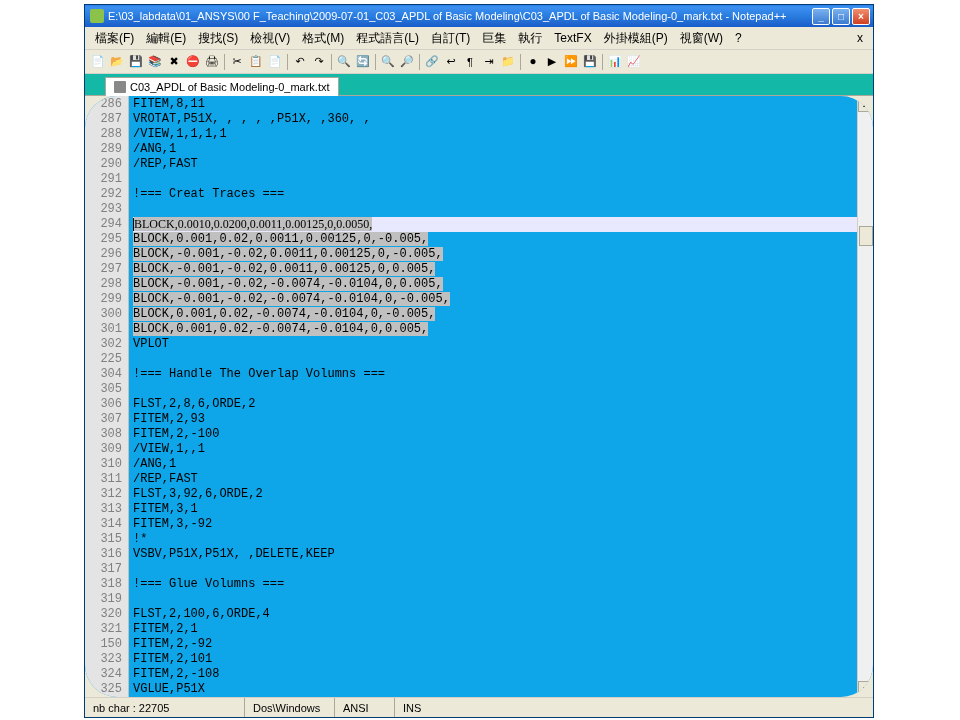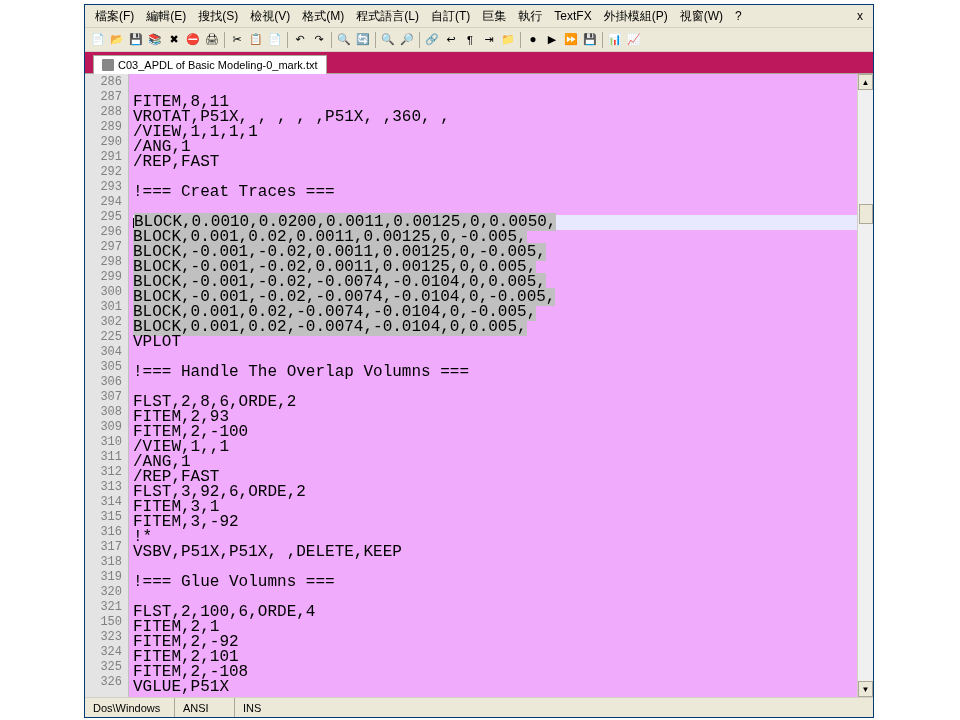--- a/index.html
+++ b/index.html
@@ -11,42 +11,51 @@
 .titlebar .btns { display: flex; gap: 2px; margin-right: 3px; }
 .titlebar .btn { width: 18px; height: 17px; border: 1px solid #fff; border-radius: 2px; display: flex; align-items: center; justify-content: center; font-family: Arial; font-size: 10px; font-weight: bold; color: #fff; }
 .titlebar .btn.min, .titlebar .btn.max { background: linear-gradient(to bottom, #7ab3f0, #3b7ad0); }
 .titlebar .btn.close { background: linear-gradient(to bottom, #f09070, #d04020); }
 .menubar { height: 23px; background: #ece9d8; display: flex; align-items: center; padding: 0 4px; border-bottom: 1px solid #d4d0c8; font-size: 12px; }
 .menubar .menu { padding: 2px 6px; cursor: default; }
 .menubar .closex { margin-left: auto; padding: 0 6px; font-family: Arial; }
 .toolbar { height: 24px; background: #ece9d8; border-bottom: 1px solid #d4d0c8; display: flex; align-items: center; padding: 0 4px; gap: 1px; }
 .toolbar .tbtn { width: 18px; height: 18px; display: flex; align-items: center; justify-content: center; font-size: 11px; cursor: default; border: 1px solid transparent; }
 .toolbar .sep { width: 1px; height: 16px; background: #aca899; margin: 0 2px; }
-.tabbar { height: 22px; background: #be185d; display: flex; align-items: flex-end; padding-left: 8px; border-bottom: 1px solid #aca899; }
+.tabbar { height: 22px; background: #14b8a6; display: flex; align-items: flex-end; padding-left: 20px; border-bottom: 1px solid #aca899; }
 .tab { background: #fff; border: 1px solid #aca899; border-bottom: none; padding: 3px 8px; font-size: 11px; display: flex; align-items: center; gap: 4px; position: relative; top: 1px; }
 .tab .ticon { width: 12px; height: 12px; background: #888; border-radius: 1px; }
-.editor { flex: 1; background: #f0abfc; display: flex; overflow: hidden; position: relative; }
+.editor { flex: 1; background: #0ea5e9; display: flex; overflow: hidden; position: relative; border-radius: 32px; }
 .gutter { width: 44px; background: #e4e4e4; border-right: 1px solid #c0c0c0; font-family: "Courier New", monospace; font-size: 12px; color: #808080; text-align: right; padding-right: 6px; line-height: 15px; padding-top: 1px; }
-.code { flex: 1; font-family: "Courier New", monospace; font-size: 16px; color: #000; line-height: 15px; padding-left: 4px; padding-top: 1px; white-space: pre; position: relative; margin-top: 20px; }
+.code { flex: 1; font-family: "Courier New", monospace; font-size: 12px; color: #000; line-height: 15px; padding-left: 4px; padding-top: 1px; white-space: pre; position: relative; }
 .code .line { height: 15px; }
-.code .line.curr { background: #e8e8ff; }
+.code .line.curr { background: #e8e8ff; font-family: Liberation Serif, serif; }
 .scrollbar { width: 16px; background: #f0f0f0; border-left: 1px solid #d4d0c8; position: relative; }
 .scrollbar .up, .scrollbar .down { height: 16px; background: #ece9d8; border: 1px solid #aca899; display: flex; align-items: center; justify-content: center; font-size: 8px; }
 .scrollbar .down { position: absolute; bottom: 0; width: 100%; }
 .scrollbar .thumb { position: absolute; top: 130px; left: 1px; width: 14px; height: 20px; background: #ece9d8; border: 1px solid #aca899; }
 .statusbar { height: 20px; background: #ece9d8; border-top: 1px solid #d4d0c8; display: flex; align-items: center; font-size: 11px; }
 .statusbar .panel { padding: 0 8px; border-right: 1px solid #aca899; height: 100%; display: flex; align-items: center; }
 .statusbar .panel.wide { flex: 1; }
 .caret { display: inline-block; width: 1px; height: 13px; background: #000; vertical-align: text-bottom; animation: blink 1s step-end infinite; }
 @keyframes blink { 50% { opacity: 0; } }
 </style>
 </head>
 <body>
 
 <div class="app">
+  <div class="titlebar">
+    <div class="icon"></div>
+    <div class="title">E:\03_labdata\01_ANSYS\00 F_Teaching\2009-07-01_C03_APDL of Basic Modeling\C03_APDL of Basic Modeling-0_mark.txt - Notepad++</div>
+    <div class="btns">
+      <div class="btn min">_</div>
+      <div class="btn max">□</div>
+      <div class="btn close">×</div>
+    </div>
+  </div>
 
   <div class="menubar">
     <span class="menu">檔案(F)</span>
     <span class="menu">編輯(E)</span>
     <span class="menu">搜找(S)</span>
     <span class="menu">檢視(V)</span>
     <span class="menu">格式(M)</span>
     <span class="menu">程式語言(L)</span>
     <span class="menu">自訂(T)</span>
     <span class="menu">巨集</span>
@@ -148,17 +157,18 @@
       </div>
     <div class="code" id="code"><div class="line">FITEM,8,11</div><div class="line">VROTAT,P51X, , , , ,P51X, ,360, ,</div><div class="line">/VIEW,1,1,1,1</div><div class="line">/ANG,1</div><div class="line">/REP,FAST</div><div class="line"></div><div class="line">!=== Creat Traces ===</div><div class="line"></div><div class="line curr"><span class="caret"></span><span class="seltxt" style="background: rgb(192, 192, 192);">BLOCK,0.0010,0.0200,0.0011,0.00125,0,0.0050,</span></div><div class="line"><span class="seltxt" style="background: rgb(192, 192, 192);">BLOCK,0.001,0.02,0.0011,0.00125,0,-0.005,</span></div><div class="line"><span class="seltxt" style="background: rgb(192, 192, 192);">BLOCK,-0.001,-0.02,0.0011,0.00125,0,-0.005,</span></div><div class="line"><span class="seltxt" style="background: rgb(192, 192, 192);">BLOCK,-0.001,-0.02,0.0011,0.00125,0,0.005,</span></div><div class="line"><span class="seltxt" style="background: rgb(192, 192, 192);">BLOCK,-0.001,-0.02,-0.0074,-0.0104,0,0.005,</span></div><div class="line"><span class="seltxt" style="background: rgb(192, 192, 192);">BLOCK,-0.001,-0.02,-0.0074,-0.0104,0,-0.005,</span></div><div class="line"><span class="seltxt" style="background: rgb(192, 192, 192);">BLOCK,0.001,0.02,-0.0074,-0.0104,0,-0.005,</span></div><div class="line"><span class="seltxt" style="background: rgb(192, 192, 192);">BLOCK,0.001,0.02,-0.0074,-0.0104,0,0.005,</span></div><div class="line">VPLOT</div><div class="line"></div><div class="line">!=== Handle The Overlap Volumns ===</div><div class="line"></div><div class="line">FLST,2,8,6,ORDE,2</div><div class="line">FITEM,2,93</div><div class="line">FITEM,2,-100</div><div class="line">/VIEW,1,,1</div><div class="line">/ANG,1</div><div class="line">/REP,FAST</div><div class="line">FLST,3,92,6,ORDE,2</div><div class="line">FITEM,3,1</div><div class="line">FITEM,3,-92</div><div class="line">!*</div><div class="line">VSBV,P51X,P51X, ,DELETE,KEEP</div><div class="line"></div><div class="line">!=== Glue Volumns ===</div><div class="line"></div><div class="line">FLST,2,100,6,ORDE,4</div><div class="line">FITEM,2,1</div><div class="line">FITEM,2,-92</div><div class="line">FITEM,2,101</div><div class="line">FITEM,2,-108</div><div class="line">VGLUE,P51X</div><div class="line"></div></div>
     <div class="scrollbar">
       <div class="up">▲</div>
       <div class="thumb"></div>
       <div class="down">▼</div>
     </div>
   </div>
 
   <div class="statusbar">
+    <div class="panel" style="width:160px">nb char : 22705</div>
     <div class="panel" style="width:90px">Dos\Windows</div>
     <div class="panel" style="width:60px">ANSI</div>
     <div class="panel" style="width:50px;border-right:none">INS</div>
   </div>
 </div>
 
 </body></html>

